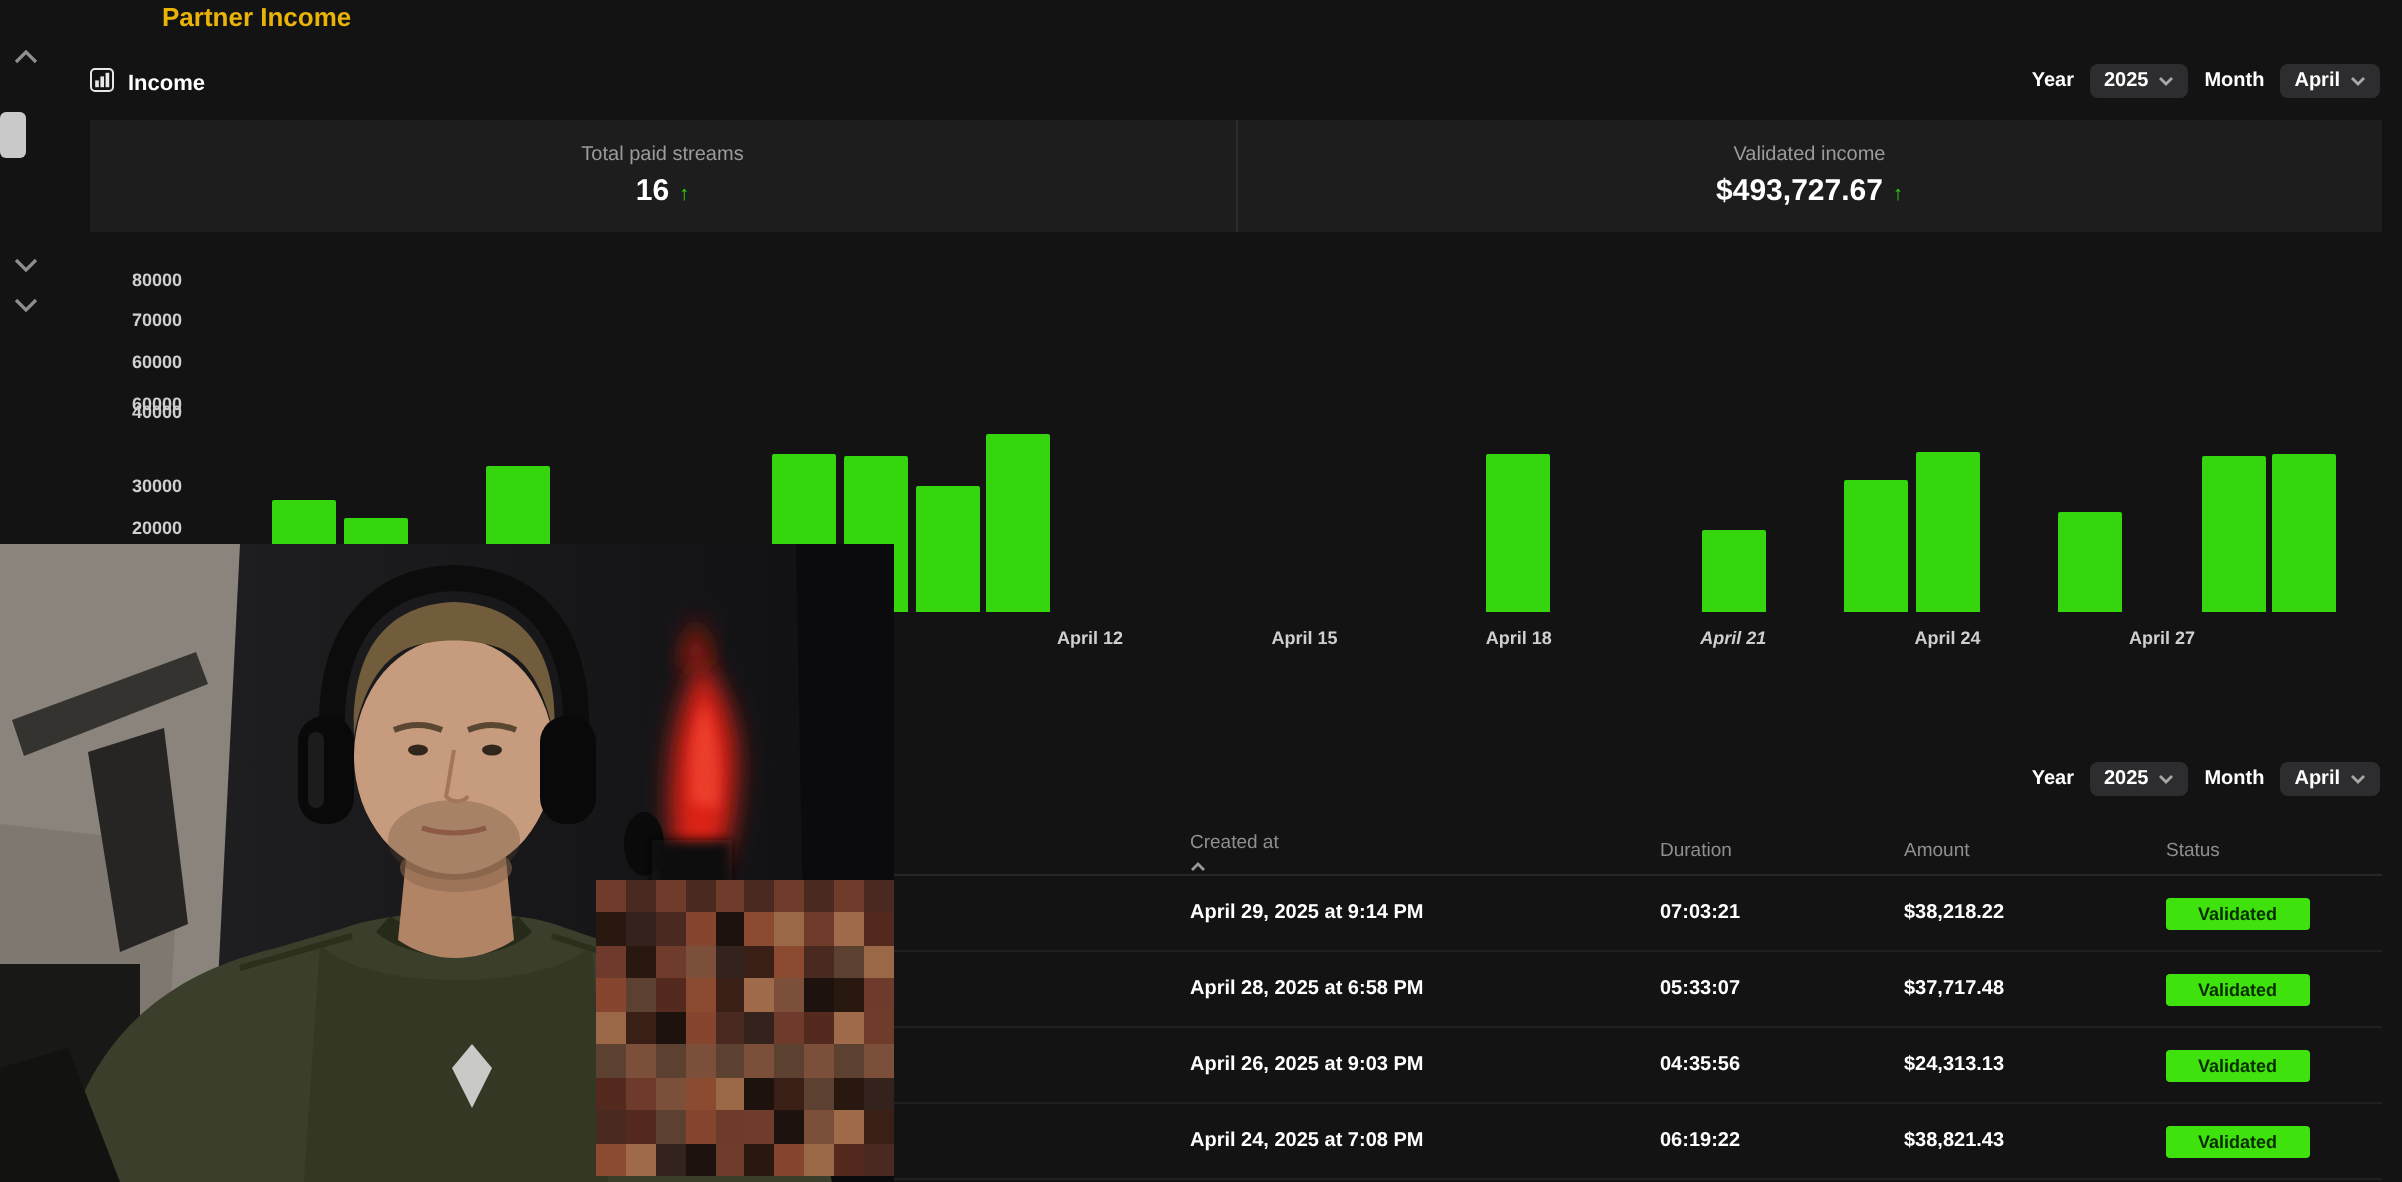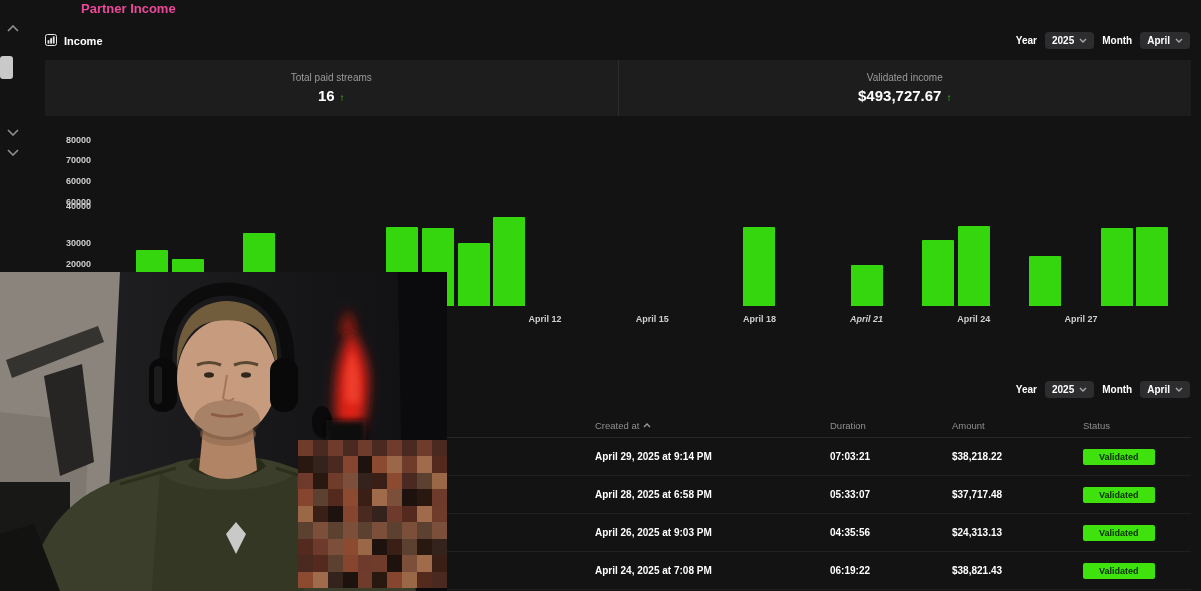--- a/index.html
+++ b/index.html
@@ -4,21 +4,21 @@
 <style>
   * { margin:0; padding:0; box-sizing:border-box; }
   body { background:#000; font-family:"Liberation Sans", sans-serif; }
   .app { position:relative; width:1201px; height:591px; background:#131313; overflow:hidden; }
 
   
   .rail { position:absolute; left:0; top:0; width:34px; height:100%; z-index:5; }
   .railbtn { position:absolute; left:5px; background:none; border:0; cursor:pointer; padding:2px; }
   .thumb { position:absolute; left:0; top:56px; width:13px; height:23px; background:#c9c9c9; border-radius:3px; }
 
-  .page-title { position:absolute; left:45px; top:0; color:#ec4899; font-size:13px; font-weight:bold; line-height:18px;padding-left:36px; }
+  .page-title { position:absolute; left:45px; top:0; color:#eab308; font-size:13px; font-weight:bold; line-height:18px;padding-left:36px; }
 
   .section-head { position:absolute; left:45px; top:34px; display:flex; align-items:center; gap:7px; color:#fff; font-size:11px; font-weight:bold; }
 
   .filters { position:absolute; right:11px; display:flex; align-items:center; gap:8px; }
   .f-top { top:32px; }
   .f-streams { top:381px; }
   .flabel { color:#fff; font-size:10px; font-weight:bold; }
   .chip { display:inline-flex; align-items:center; gap:5px; background:#2d2d2f; border:0; border-radius:4px; padding:3px 7px; color:#fff; font-size:10px; font-weight:bold; cursor:pointer; font-family:inherit; }
 
   
@@ -33,21 +33,21 @@
   
   .chart { position:absolute; left:45px; top:120px; width:1146px; height:212px; }
   .ytick { position:absolute; left:0; width:46px; text-align:right; font-size:9px; font-weight:bold; color:#cfcfcf; }
   .xtick { position:absolute; top:194px; width:80px; text-align:center; font-size:9px; font-weight:bold; color:#cfcfcf; }
   .bar { position:absolute; width:32px; border-radius:1px 1px 0 0; }
 
   
   .table { position:absolute; left:45px; top:414px; width:1146px; }
   .thead, .trow { display:grid; grid-template-columns:550px 235px 122px 131px 1fr; align-items:center; }
   .thead { height:24px; color:#8f8f8f; font-size:9.5px; border-bottom:1px solid #272727; }
-  .th { display:flex; align-items:center; gap:4px; }
+  .th { display:flex; gap:4px;flex-direction:column; }
   .trow { height:38px; border-bottom:1px solid #202020; color:#fff; font-size:10px; font-weight:bold; }
   .badge { display:inline-block; background:var(--badge); color:#072c00; font-size:9px; font-weight:bold; padding:3px 16px; border-radius:2px; }
 
   
   .webcam { position:absolute; left:0; top:272px; width:447px; height:319px; background:#151517; z-index:40; overflow:hidden; }
   .pixelation { position:absolute; left:298px; top:168px; width:149px; height:148px; display:grid; grid-template-columns:repeat(10,1fr); grid-template-rows:repeat(9,1fr); }
 </style>
 </head>
 <body>
 

